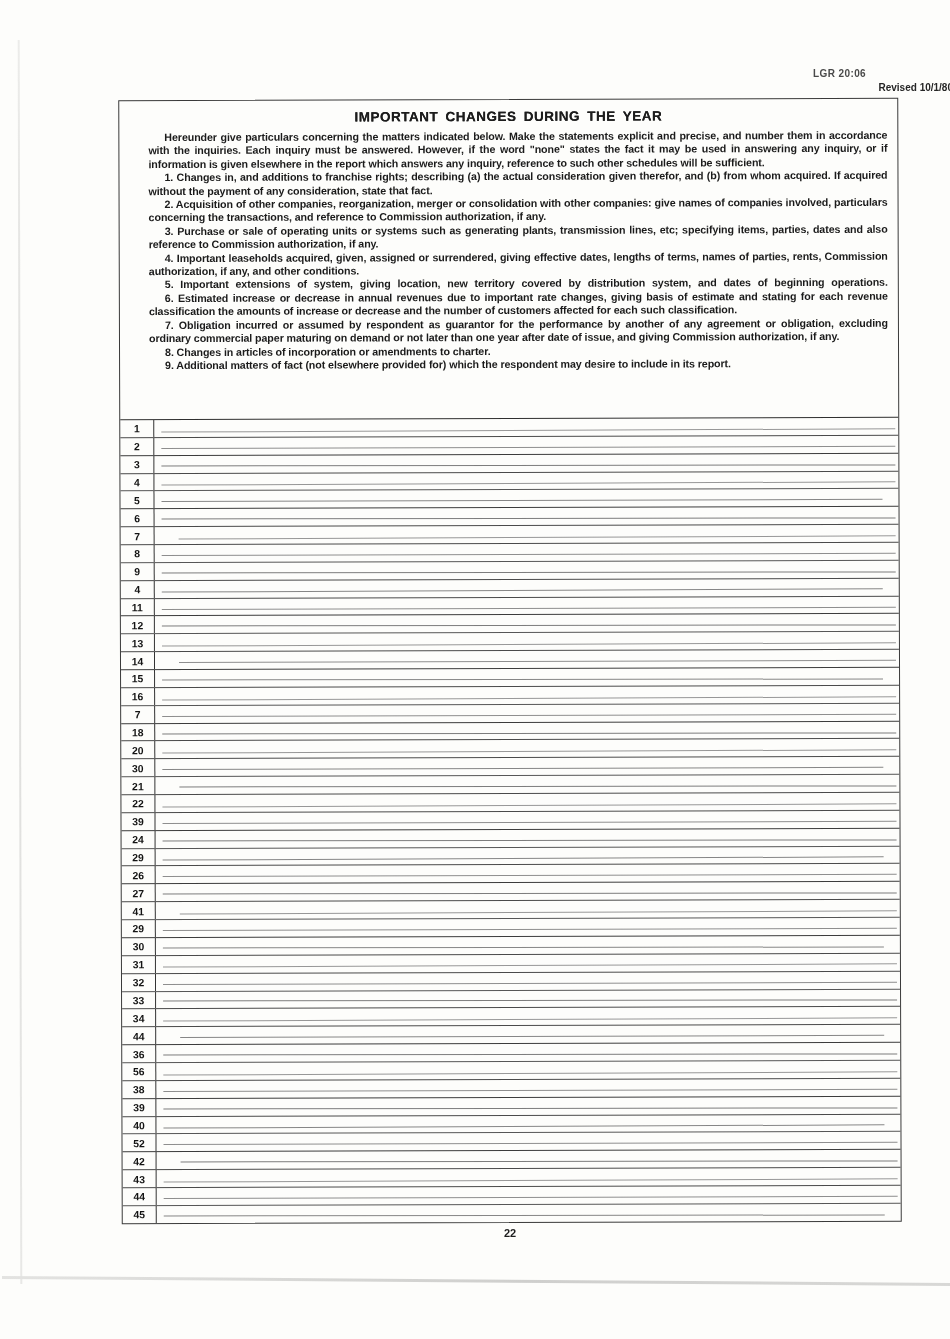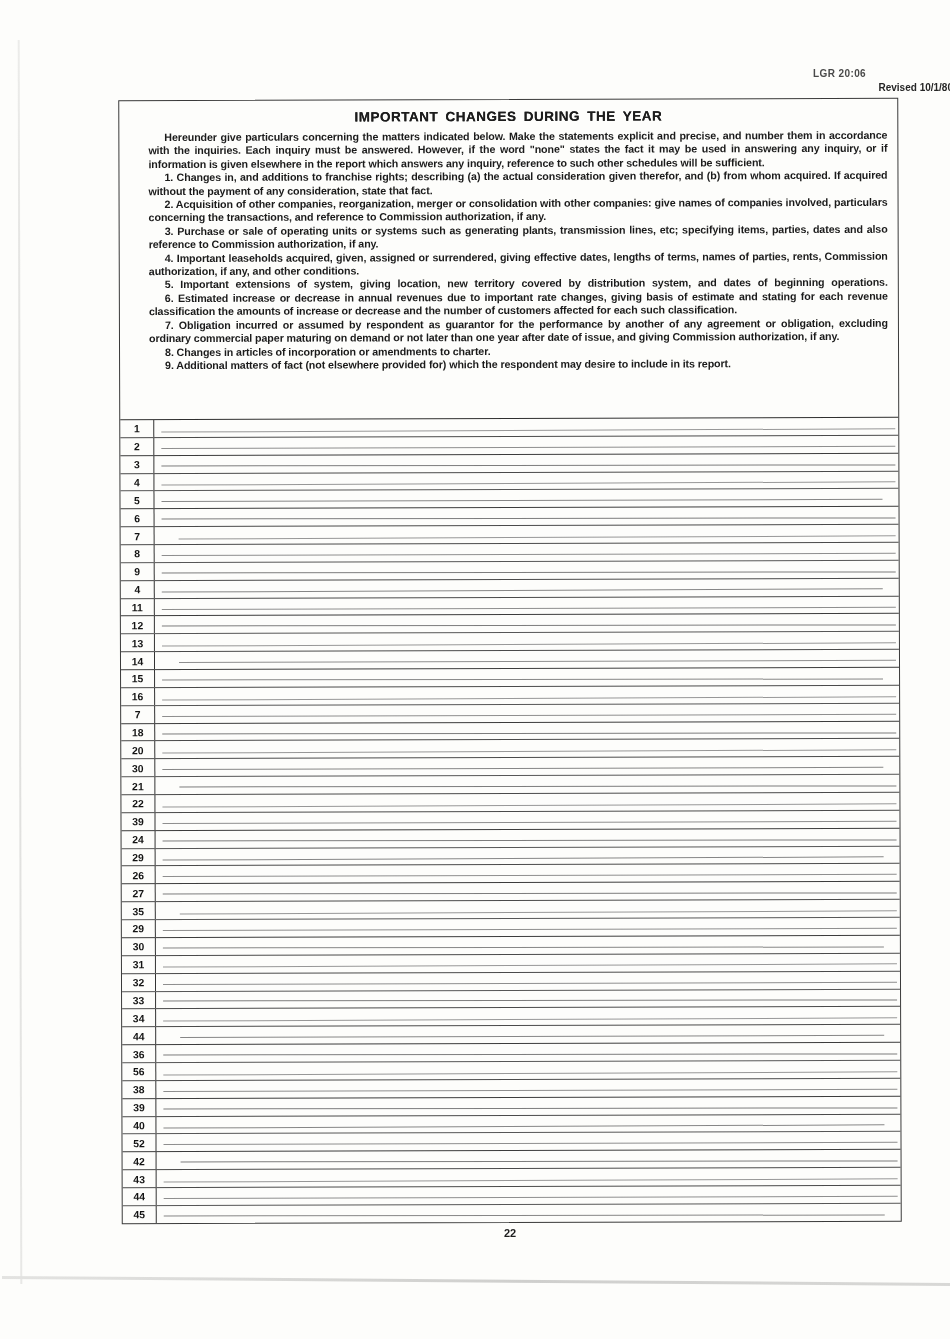--- a/index.html
+++ b/index.html
@@ -279,21 +279,21 @@
           <div class="wline"></div>
         </div>
       </div>
       <div class="trow">
         <div class="tnum">27</div>
         <div class="tcell">
           <div class="wline"></div>
         </div>
       </div>
       <div class="trow">
-        <div class="tnum">35</div>
+        <div class="tnum">41</div>
         <div class="tcell">
           <div class="wline"></div>
         </div>
       </div>
       <div class="trow">
         <div class="tnum">29</div>
         <div class="tcell">
           <div class="wline"></div>
         </div>
       </div>

